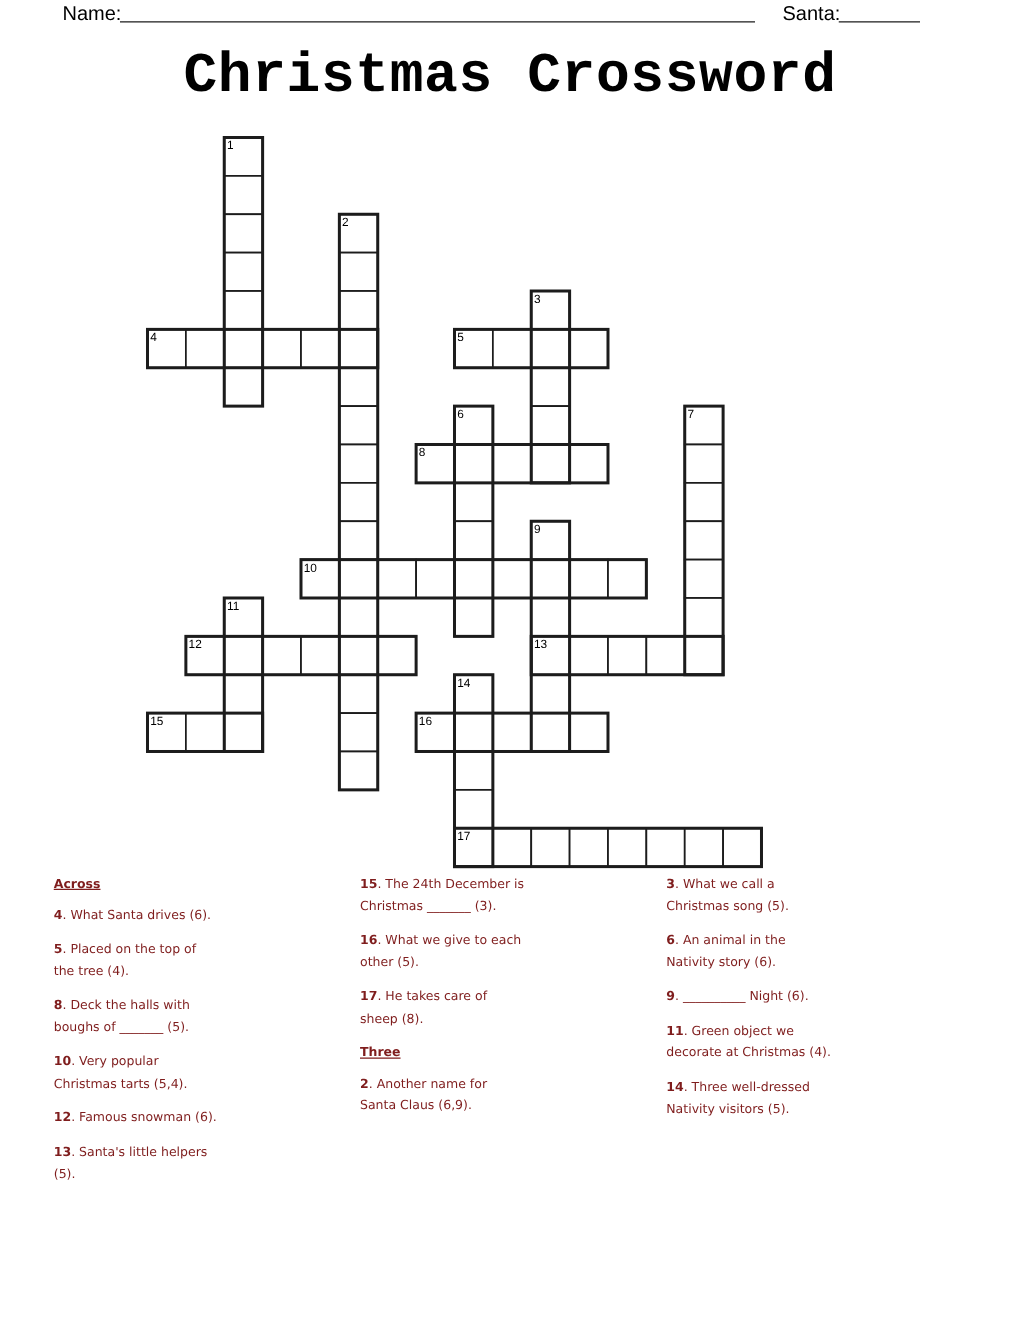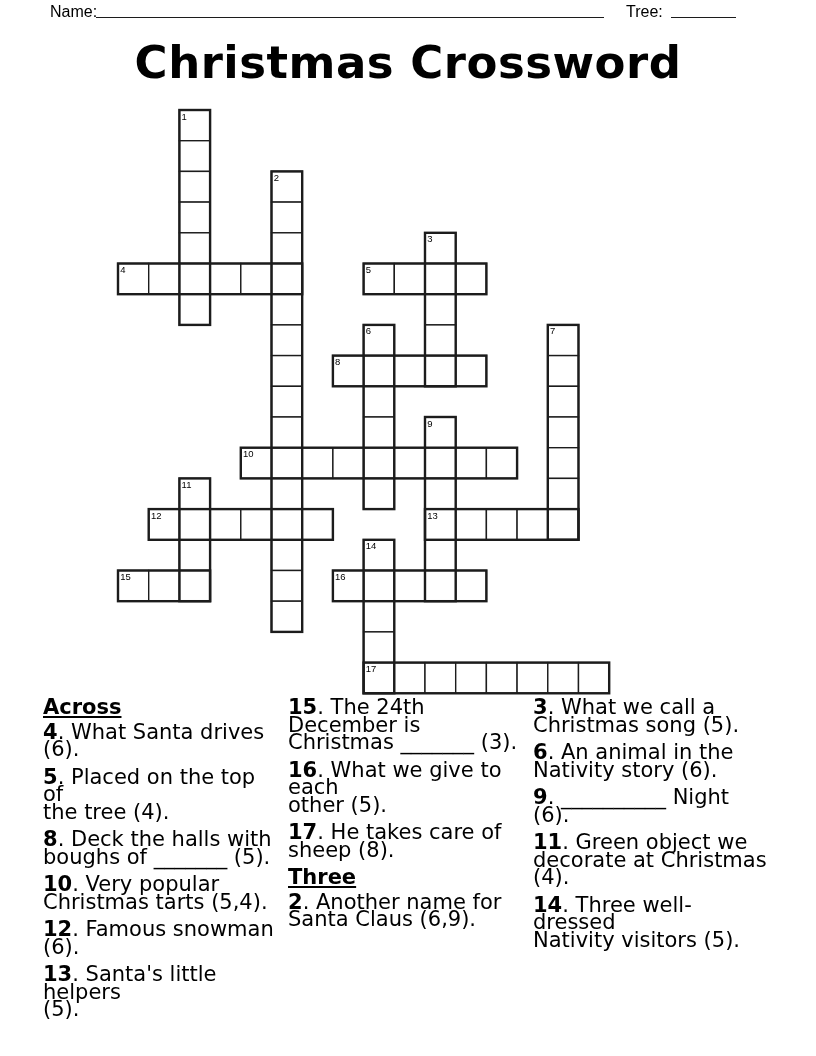--- a/index.html
+++ b/index.html
@@ -29,39 +29,40 @@
   .title {
     position: absolute;
     top: 36px;
     left: 0;
     width: 100%;
     text-align: center;
     font-size: 45px;
     font-weight: bold;
     letter-spacing: 0.5px;
     color: #000000;
+    font-family: Liberation Mono, monospace;
   }
   .grid-wrap {
     position: absolute;
     left: 115px;
     top: 107px;
   }
   .clues {
     position: absolute;
     top: 699px;
     left: 0;
     width: 100%;
   }
   .clue-col {
     position: absolute;
     top: 0;
     width: 236px;
-    font-size: 21px;
+    font-size: 10px;
     line-height: 17.5px;
-    color: #000000;
+    color: #7f1d1d;
   }
   .clue-col-1 { left: 43px; }
   .clue-col-2 { left: 288px; }
   .clue-col-3 { left: 533px; }
   .clue-heading {
     font-weight: bold;
     text-decoration: underline;
     margin: 0 0 7px 0;
   }
   p.clue {
@@ -70,21 +71,21 @@
   }
   .clue-num { font-weight: bold; }
 </style>
 </head>
 <body>
 
 <div class="page">
 
   <span class="hdr-label" style="left:50px;">Name:</span>
   <span class="hdr-line" style="left:96px; width:508px;"></span>
-  <span class="hdr-label" style="left:626px;">Tree:</span>
+  <span class="hdr-label" style="left:626px;">Santa:</span>
   <span class="hdr-line" style="left:671px; width:65px;"></span>
 
   <div class="title">Christmas Crossword</div>
 
   <div class="grid-wrap">
     <svg id="grid-svg" xmlns="http://www.w3.org/2000/svg" width="497.2" height="589.3" viewBox="-3 -3 497.2 589.3">
         <rect x="61.4" y="0" width="30.7" height="30.7" fill="#ffffff" stroke="#1c1c1c" stroke-width="1.4"></rect>
         <rect x="61.4" y="30.7" width="30.7" height="30.7" fill="#ffffff" stroke="#1c1c1c" stroke-width="1.4"></rect>
         <rect x="61.4" y="61.4" width="30.7" height="30.7" fill="#ffffff" stroke="#1c1c1c" stroke-width="1.4"></rect>
         <rect x="61.4" y="92.1" width="30.7" height="30.7" fill="#ffffff" stroke="#1c1c1c" stroke-width="1.4"></rect>

